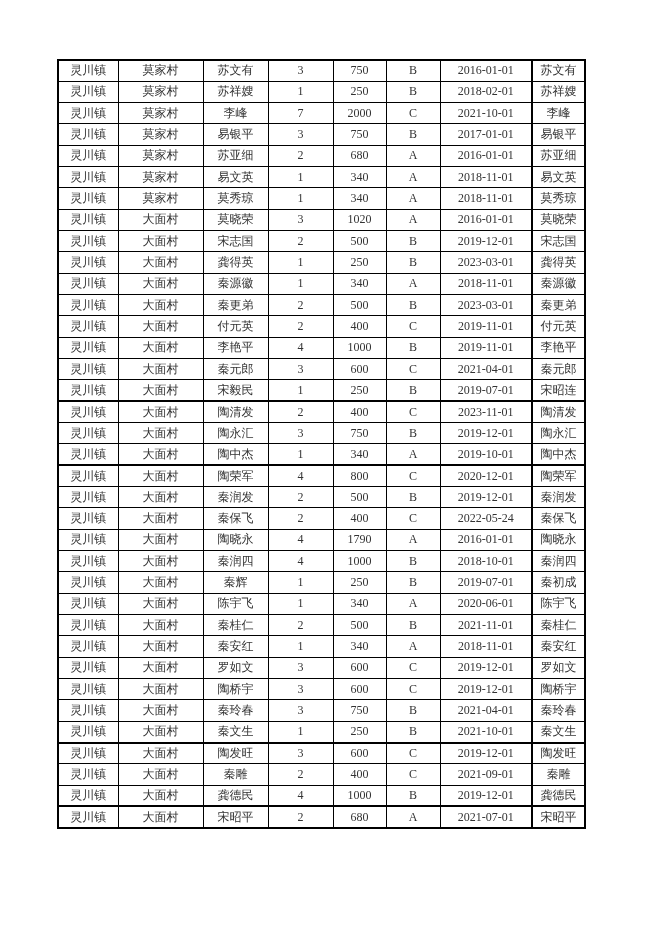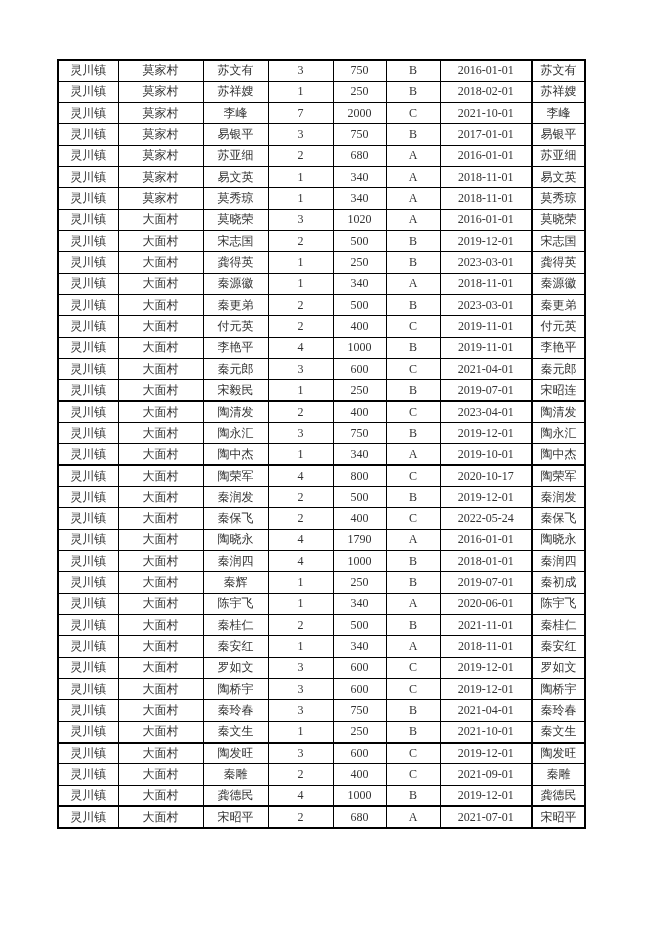--- a/index.html
+++ b/index.html
@@ -224,21 +224,21 @@
             <td>2019-07-01</td>
             <td>宋昭连</td>
           </tr>
           <tr>
             <td>灵川镇</td>
             <td>大面村</td>
             <td>陶清发</td>
             <td>2</td>
             <td>400</td>
             <td>C</td>
-            <td>2023-04-01</td>
+            <td>2023-11-01</td>
             <td>陶清发</td>
           </tr>
           <tr>
             <td>灵川镇</td>
             <td>大面村</td>
             <td>陶永汇</td>
             <td>3</td>
             <td>750</td>
             <td>B</td>
             <td>2019-12-01</td>
@@ -254,21 +254,21 @@
             <td>2019-10-01</td>
             <td>陶中杰</td>
           </tr>
           <tr>
             <td>灵川镇</td>
             <td>大面村</td>
             <td>陶荣军</td>
             <td>4</td>
             <td>800</td>
             <td>C</td>
-            <td>2020-10-17</td>
+            <td>2020-12-01</td>
             <td>陶荣军</td>
           </tr>
           <tr>
             <td>灵川镇</td>
             <td>大面村</td>
             <td>秦润发</td>
             <td>2</td>
             <td>500</td>
             <td>B</td>
             <td>2019-12-01</td>
@@ -294,21 +294,21 @@
             <td>2016-01-01</td>
             <td>陶晓永</td>
           </tr>
           <tr>
             <td>灵川镇</td>
             <td>大面村</td>
             <td>秦润四</td>
             <td>4</td>
             <td>1000</td>
             <td>B</td>
-            <td>2018-01-01</td>
+            <td>2018-10-01</td>
             <td>秦润四</td>
           </tr>
           <tr>
             <td>灵川镇</td>
             <td>大面村</td>
             <td>秦辉</td>
             <td>1</td>
             <td>250</td>
             <td>B</td>
             <td>2019-07-01</td>

